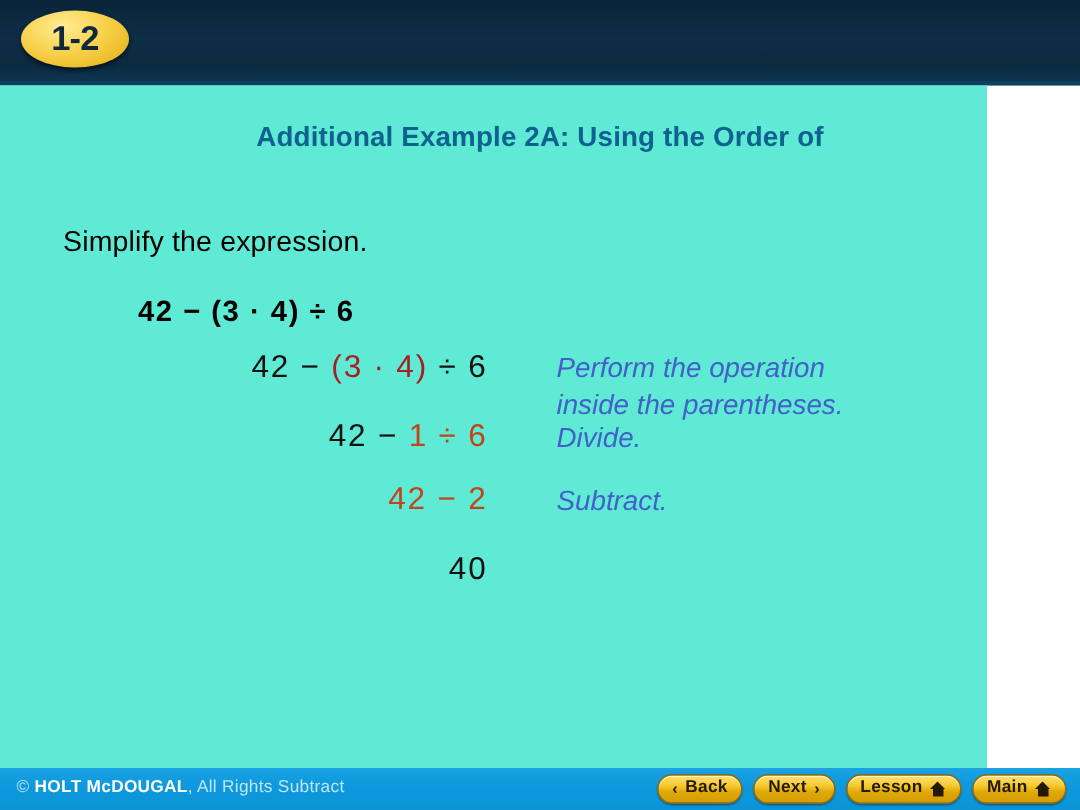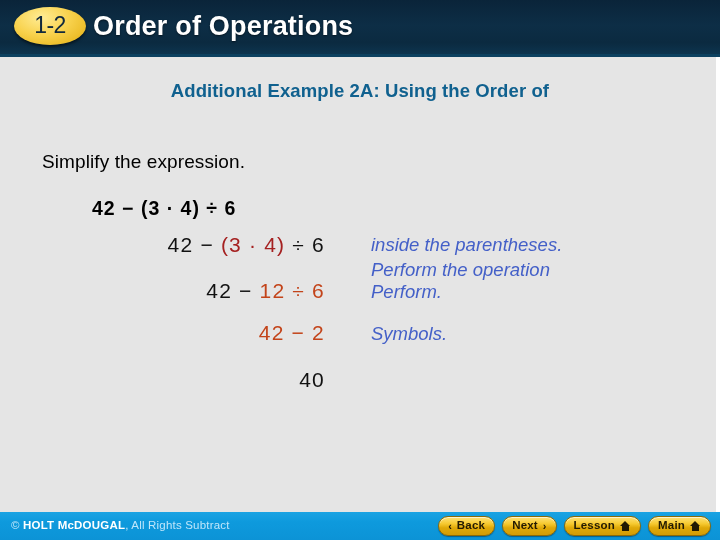--- a/index.html
+++ b/index.html
@@ -44,21 +44,21 @@
     background: radial-gradient(ellipse at 38% 30%, #ffe98a 0%, #fcd council 0%, #f8d24a 42%, #eab81f 78%, #d8a412 100%);
     background: radial-gradient(ellipse at 38% 30%, #ffeb93 0%, #f9d css 1%, #f7d14b 42%, #ebb922 78%, #d9a513 100%);
     background: radial-gradient(ellipse at 38% 28%, #ffec95 0%, #f8d24d 45%, #eaba24 80%, #d8a413 100%);
     box-shadow: 0 2px 3px rgba(0,0,0,.55);
     display: flex;
     align-items: center;
     justify-content: center;
   }
   #lesson-badge-label {
     font-size: 23px;
-    font-weight: normal;
+    font-weight: bold;
     color: #10283c;
     letter-spacing: -0.5px;
     line-height: 1;
     padding-bottom: 2px;
   }
 
   #header-title {
     position: absolute;
     left: 93px;
     top: 7px;
@@ -71,23 +71,23 @@
     letter-spacing: 0.2px;
     text-shadow: 0 1px 2px rgba(0,0,0,.5);
     white-space: nowrap;
   }
 
   
   #content {
     position: absolute;
     left: 0;
     top: 57px;
-    width: 716px;
+    width: 658px;
     height: 455px;
-    background: #e5e5e5;
+    background: #5eead4;
   }
 
   #example-heading {
     position: absolute;
     left: 0;
     top: 21px;
     width: 720px;
     text-align: center;
     color: #10618f;
     font-size: 18.5px;
@@ -235,52 +235,51 @@
     background: #231a02;
   }
 </style>
 </head>
 <body>
 
 <div id="header-bar">
   <div id="lesson-badge">
     <span id="lesson-badge-label">1-2</span>
   </div>
-  <div id="header-title">Order of Operations</div>
 </div>
 
 <div id="content">
 
   <div id="example-heading">
     <div>Additional Example 2A: Using the Order of</div>
   </div>
 
   <div id="simplify-instruction">Simplify the expression.</div>
 
   <div id="problem-expression">42 − (3 · 4) ÷ 6</div>
 
   <div class="work-row" id="row1">
     <div class="work-step"><span class="seg-black">42 − </span><span class="seg-darkred">(3 · 4)</span><span class="seg-black"> ÷ 6</span></div>
     <div class="work-note">
+      <div>Perform the operation</div>
       <div>inside the parentheses.</div>
-      <div>Perform the operation</div>
     </div>
   </div>
 
   <div class="work-row" id="row2">
-    <div class="work-step"><span class="seg-black">42 − </span><span class="seg-orange">12 ÷ 6</span></div>
+    <div class="work-step"><span class="seg-black">42 − </span><span class="seg-orange">1 ÷ 6</span></div>
     <div class="work-note">
-      <div>Perform.</div>
+      <div>Divide.</div>
     </div>
   </div>
 
   <div class="work-row" id="row3">
     <div class="work-step"><span class="seg-orange">42 − 2</span></div>
     <div class="work-note">
-      <div>Symbols.</div>
+      <div>Subtract.</div>
     </div>
   </div>
 
   <div class="work-row" id="row4">
     <div class="work-step"><span class="seg-black">40</span></div>
   </div>
 
 </div>
 
 <div id="footer-bar">

